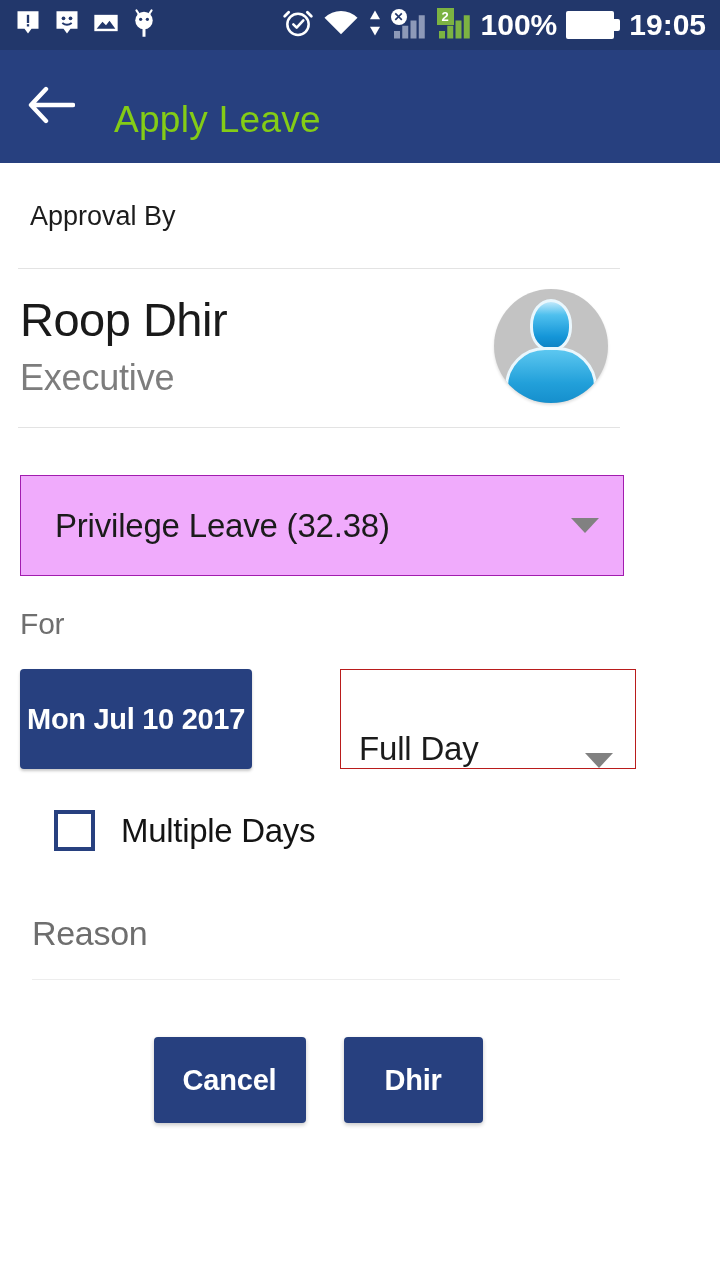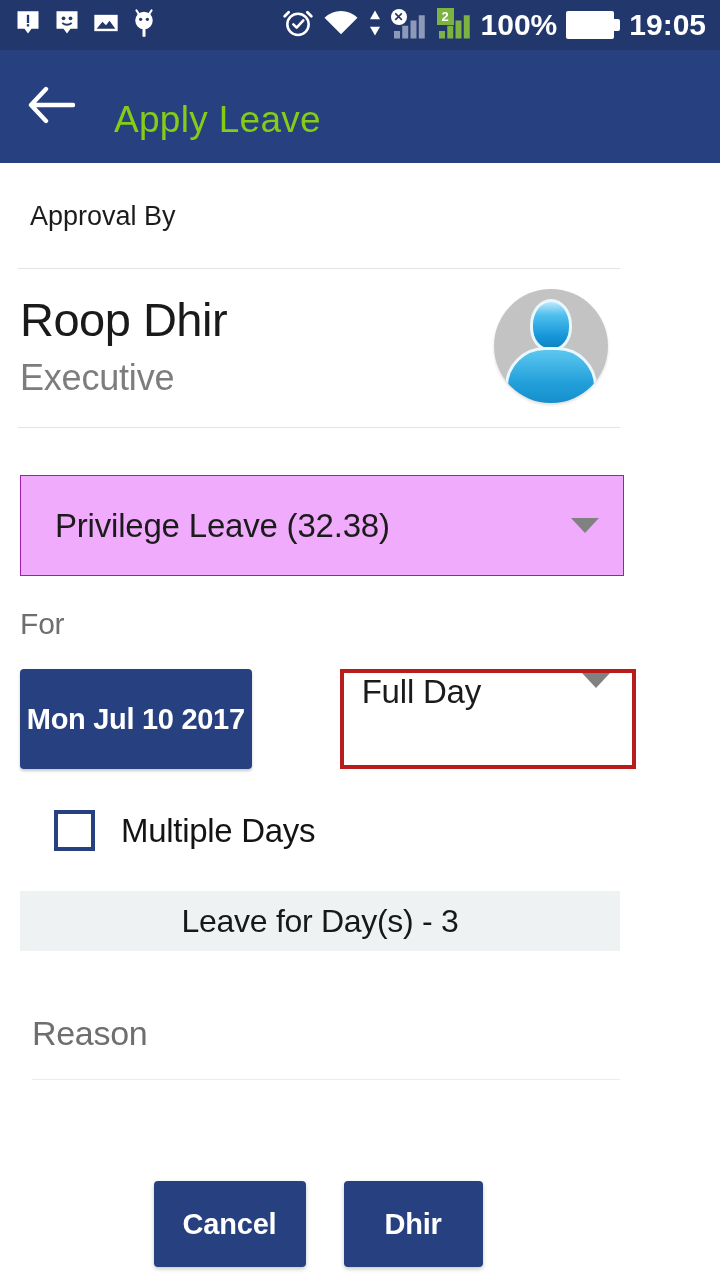--- a/index.html
+++ b/index.html
@@ -152,22 +152,22 @@
     width: 277px; height: 100px;
     background: #27407f; border-radius: 4px;
     color:#ffffff; font-size: 29px; font-weight: 700;
     display:flex; align-items:center; justify-content:center;
     letter-spacing: -0.3px;
     box-shadow: 0 2px 3px rgba(0,0,0,0.22);
     cursor: pointer;
   }
   .daytype-box {
     width: 345px; height: 100px; margin-left: 88px;
-    border: 4px solid #b91c1c; background:#fff;
-    display:flex; align-items:flex-start;
+    border: 1px solid #b91c1c; background:#fff;
+    display:flex; align-items:flex-end;
     padding: 0 22px 0 18px;
     cursor: pointer;
   }
   .daytype-value { flex:1; font-size: 33px; color:#1b1b1b; letter-spacing:-0.2px;}
 
   
   .check-row {
     display:flex; align-items:center;
     margin-top: 41px; padding-left: 54px;
   }
@@ -206,21 +206,21 @@
   
   .btn-row {
     display:flex; justify-content:center; align-items:center;
     margin-top: 57px; gap: 38px;
   }
   .btn {
     background:#27407f; border:none; border-radius: 4px;
     color:#ffffff; font-family:"Liberation Sans", sans-serif;
     font-size: 29px; font-weight: 700;
     box-shadow: 0 2px 4px rgba(0,0,0,0.22);
-    cursor:pointer; letter-spacing:-0.2px;margin-top:44px;
+    cursor:pointer; letter-spacing:-0.2px;
   }
   .btn-cancel { width: 152px; height: 86px; }
   .btn-apply  { width: 139px; height: 86px; }
 </style>
 </head>
 <body>
 
 <div class="screen">
 
   <div class="status-bar">
@@ -344,21 +344,20 @@
         <span class="daytype-value">Full Day</span>
         <span class="caret"></span>
       </div>
     </div>
 
     <div class="check-row">
       <span class="checkbox"></span>
       <span class="check-label">Multiple Days</span>
     </div>
 
-    <div class="days-banner">Leave for Day(s) - 3</div>
 
     <div class="reason-field">
       <input class="reason-input" type="text" placeholder="Reason" style="">
     </div>
 
     <div class="btn-row">
       <button class="btn btn-cancel">Cancel</button>
       <button class="btn btn-apply">Dhir</button>
     </div>
 

